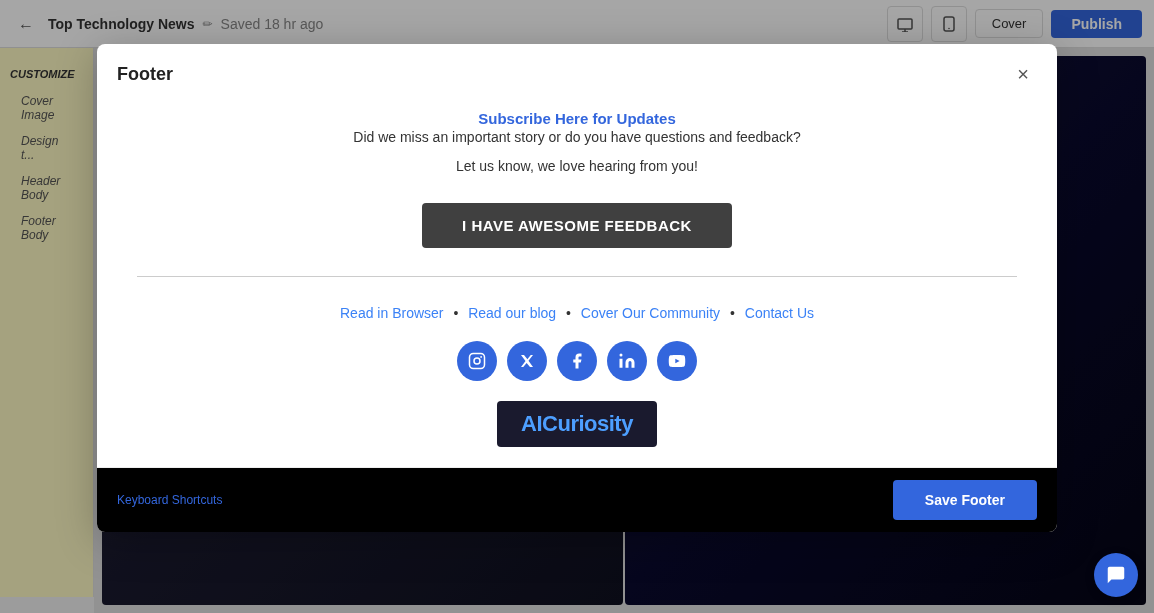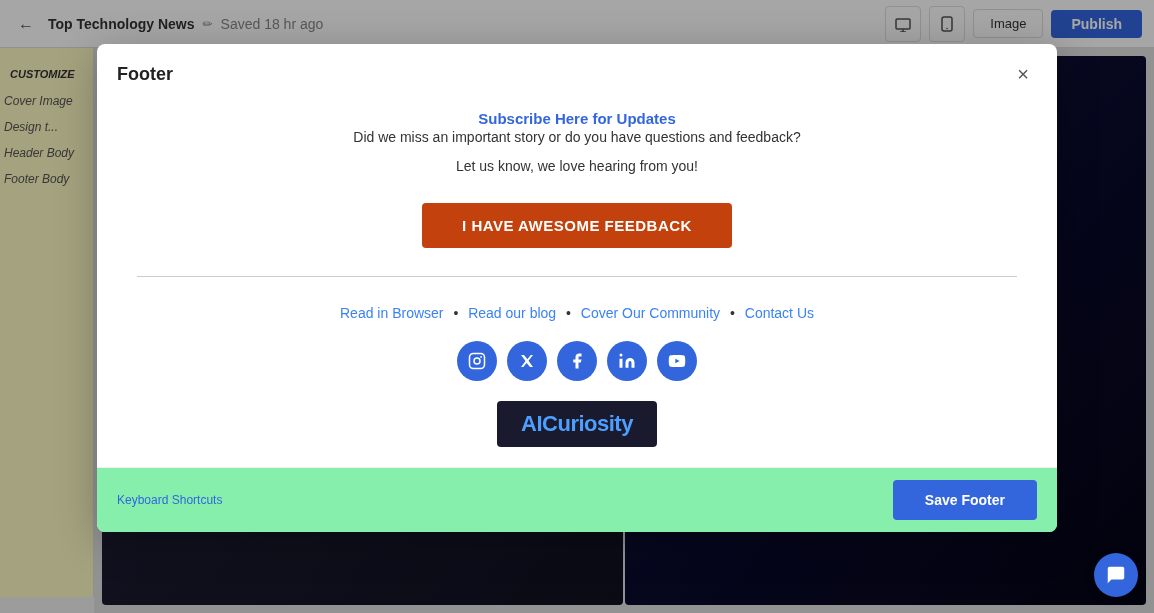--- a/index.html
+++ b/index.html
@@ -27,21 +27,21 @@
     .publish-btn { padding: 6px 20px; border-radius: 4px; background: #3366dd; color: #fff; border: none; cursor: pointer; font-size: 14px; font-weight: 600; }
 
     
     .sidebar {
       position: absolute; top: 48px; left: 0; width: 94px; bottom: 16px;
       background: #fef9c3; border-right: 1px solid #ddd; z-index: 1;
       padding: 12px 0;
       font-style: italic;
     }
     .sidebar-section { padding: 8px 10px; font-size: 11px; font-weight: 700; color: #333; text-transform: uppercase; }
-    .sidebar-item { padding: 6px 4px; font-size: 12px; color: #555; cursor: pointer; }
+    .sidebar-item { padding: 6px 21px; font-size: 12px; color: #555; cursor: pointer; }
 
     
     .main-content {
       position: absolute; top: 48px; left: 94px; right: 0; bottom: 0;
       background: #e0e0e0; display: flex; gap: 2px; padding: 8px;
     }
     .content-block { background: #fff; border-radius: 4px; flex: 1; position: relative; overflow: hidden; }
 
     
     .overlay {
@@ -67,21 +67,21 @@
       padding: 10px 40px 20px;
       max-height: 500px; overflow-y: auto;
     }
 
     
     .footer-preview { text-align: center; }
     .subscribe-title { color: #3366dd; font-size: 15px; font-weight: 600; }
     .footer-desc { font-size: 14px; color: #333; margin-bottom: 8px; line-height: 1.5; }
     .feedback-btn {
       display: inline-block; margin: 18px auto 18px;
-      background: #c2410c; color: #fff; border: none; border-radius: 4px;
+      background: #404040; color: #fff; border: none; border-radius: 4px;
       padding: 14px 40px; font-size: 15px; font-weight: 700; letter-spacing: 0.5px;
       cursor: pointer; text-transform: uppercase;
     }
     .divider { border: none; border-top: 1px solid #ccc; margin: 10px 0 28px; }
 
     .footer-links { margin-bottom: 20px; font-size: 14px; }
     .footer-links a { color: #3b82f6; text-decoration: none; }
     .footer-links span { color: #333; margin: 0 6px; }
 
     .social-icons { display: flex; justify-content: center; gap: 10px; margin-bottom: 20px; }
@@ -96,21 +96,21 @@
     .brand-logo {
       display: inline-block; background: #1a1a2e; color: #fff;
       padding: 10px 24px; border-radius: 4px; font-size: 22px; font-weight: 700;
       letter-spacing: -0.5px;
     }
     .brand-logo span { color: #4d9fff; }
 
     
     .modal-footer {
       display: flex; align-items: center; justify-content: space-between;
-      padding: 12px 20px; border-top: 1px solid #eee; background: #86efac;
+      padding: 12px 20px; border-top: 1px solid #eee; background: #000000;
     }
     .keyboard-shortcuts { font-size: 12px; color: #3366dd; cursor: pointer; text-decoration: none; }
     .save-footer-btn {
       padding: 12px 32px; background: #3366dd; color: #fff; border: none;
       border-radius: 4px; font-size: 14px; font-weight: 600; cursor: pointer;
     }
 
     
     .chat-bubble {
       position: absolute; bottom: 16px; right: 16px; z-index: 30;
@@ -144,21 +144,21 @@
         <line x1="8" y1="13" x2="8" y2="16" stroke="#555" stroke-width="1.5"></line>
         <line x1="5" y1="16" x2="11" y2="16" stroke="#555" stroke-width="1.5"></line>
       </svg>
     </div>
     <div class="icon-btn">
       <svg width="14" height="16" viewBox="0 0 14 16" fill="none">
         <rect x="2" y="1" width="10" height="14" rx="2" stroke="#555" stroke-width="1.5" fill="none"></rect>
         <circle cx="7" cy="12.5" r="0.8" fill="#555"></circle>
       </svg>
     </div>
-    <button class="save-btn">Image</button>
+    <button class="save-btn">Cover</button>
     <button class="publish-btn">Publish</button>
   </div>
 </div>
 
 <div class="sidebar">
   <div class="sidebar-section">CUSTOMIZE</div>
   <div class="sidebar-item">Cover Image</div>
   <div class="sidebar-item">Design t...</div>
   <div class="sidebar-item">Header Body</div>
   <div class="sidebar-item">Footer Body</div>

